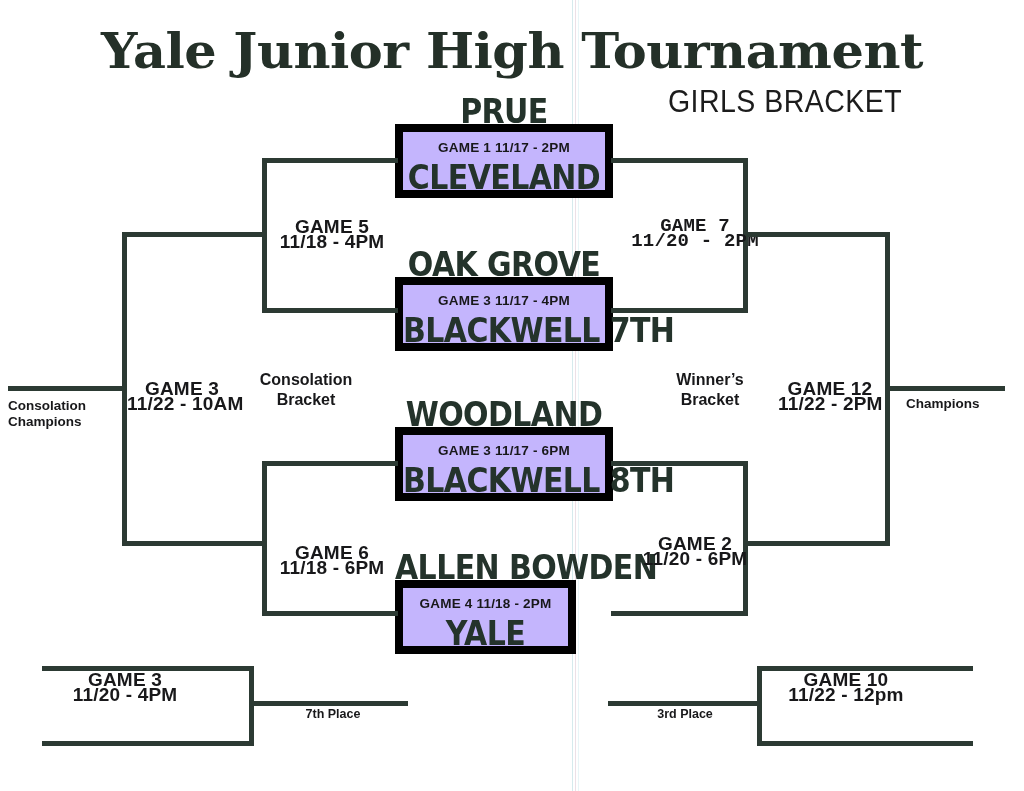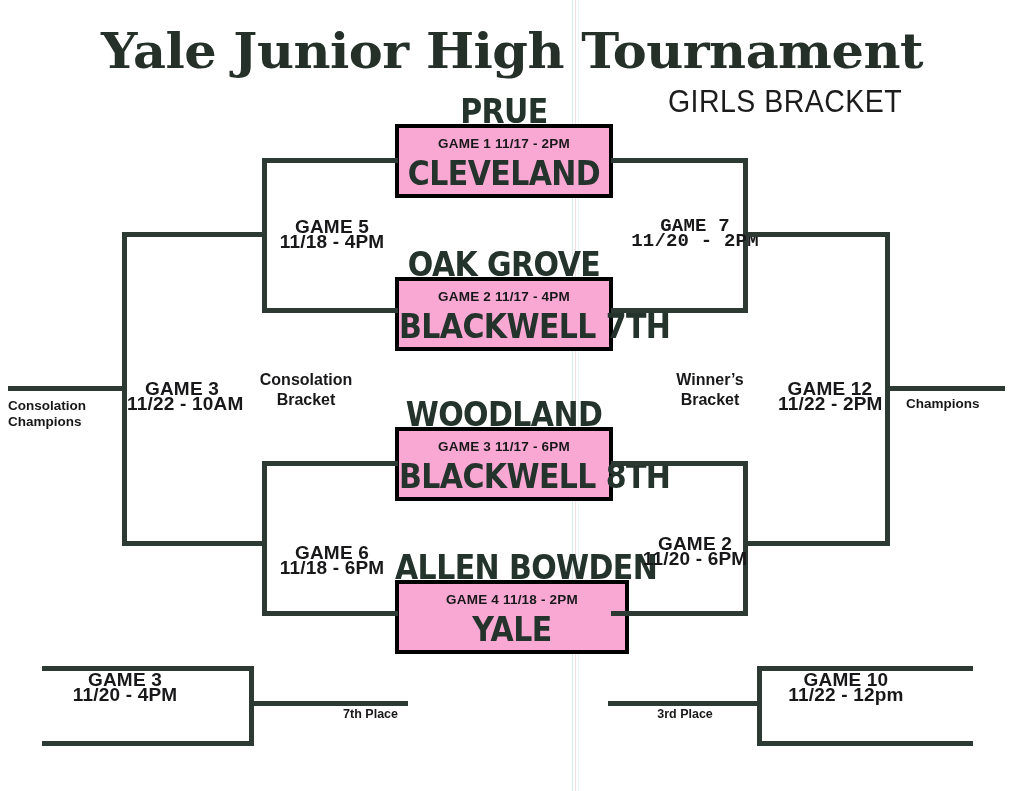--- a/index.html
+++ b/index.html
@@ -29,21 +29,21 @@
     font-family:"Liberation Sans", sans-serif;font-weight:400;
     font-size:31px;color:#1c1c1c;letter-spacing:.5px;
     transform:scaleX(.92);transform-origin:center;
   }
 
   
   .ln{position:absolute;background:#2c3a33;}
 
   
   .gbox{
-    position:absolute;border:4px solid #000000;background:#f9a8d4;
+    position:absolute;border:8px solid #000000;background:#c4b5fd;
     box-sizing:border-box;
   }
   .gbox .gmeta{
     position:absolute;left:0;right:0;top:8px;text-align:center;
     font-size:13.5px;font-weight:700;color:#18181a;letter-spacing:.2px;
     white-space:nowrap;
   }
   .gbox .gteam{
     position:absolute;left:0;right:0;top:26px;text-align:center;
     font-family:"DejaVu Sans", sans-serif;font-weight:700;
@@ -97,32 +97,32 @@
   <div id="subtitle">GIRLS BRACKET</div>
 
   <div class="topteam" style="left:395px;top:92px;width:218px;">PRUE</div>
   <div class="gbox" style="left:395px;top:124px;width:218px;height:74px;">
     <div class="gmeta">GAME 1  11/17 - 2PM</div>
     <div class="gteam">CLEVELAND</div>
   </div>
 
   <div class="topteam" style="left:395px;top:245px;width:218px;">OAK GROVE</div>
   <div class="gbox" style="left:395px;top:277px;width:218px;height:74px;">
-    <div class="gmeta">GAME 2  11/17 - 4PM</div>
+    <div class="gmeta">GAME 3  11/17 - 4PM</div>
     <div class="gteam">BLACKWELL 7TH</div>
   </div>
 
   <div class="topteam" style="left:395px;top:395px;width:218px;">WOODLAND</div>
   <div class="gbox" style="left:395px;top:427px;width:218px;height:74px;">
     <div class="gmeta">GAME 3   11/17 - 6PM</div>
     <div class="gteam">BLACKWELL 8TH</div>
   </div>
 
   <div class="topteam" style="left:395px;top:548px;width:218px;">ALLEN BOWDEN</div>
-  <div class="gbox" style="left:395px;top:580px;width:234px;height:74px;">
+  <div class="gbox" style="left:395px;top:580px;width:181px;height:74px;">
     <div class="gmeta">GAME 4  11/18 - 2PM</div>
     <div class="gteam">YALE</div>
   </div>
 
   <div class="ln" style="left:262px;top:158px;width:136px;height:5px;"></div>
   <div class="ln" style="left:262px;top:158px;width:5px;height:155px;"></div>
   <div class="ln" style="left:262px;top:308px;width:136px;height:5px;"></div>
   <div class="rlabel" style="left:262px;top:219px;width:140px;">
     <span>GAME 5</span>
     <span class="l2">11/18 - 4PM</span>
@@ -190,21 +190,21 @@
   </div>
 
   <div class="ln" style="left:42px;top:666px;width:212px;height:5px;"></div>
   <div class="ln" style="left:249px;top:666px;width:5px;height:80px;"></div>
   <div class="ln" style="left:42px;top:741px;width:212px;height:5px;"></div>
   <div class="ln" style="left:252px;top:701px;width:156px;height:5px;"></div>
   <div class="rlabel" style="left:55px;top:672px;width:140px;">
     <span>GAME 3</span>
     <span class="l2">11/20 - 4PM</span>
   </div>
-  <div class="placelabel" style="left:268px;top:707px;width:130px;text-align:right;">7th Place</div>
+  <div class="placelabel" style="left:268px;top:707px;width:130px;">7th Place</div>
 
   <div class="ln" style="left:757px;top:666px;width:216px;height:5px;"></div>
   <div class="ln" style="left:757px;top:666px;width:5px;height:80px;"></div>
   <div class="ln" style="left:757px;top:741px;width:216px;height:5px;"></div>
   <div class="ln" style="left:608px;top:701px;width:151px;height:5px;"></div>
   <div class="rlabel" style="left:776px;top:672px;width:140px;">
     <span>GAME 10</span>
     <span class="l2">11/22 - 12pm</span>
   </div>
   <div class="placelabel" style="left:625px;top:707px;width:120px;">3rd Place</div>

